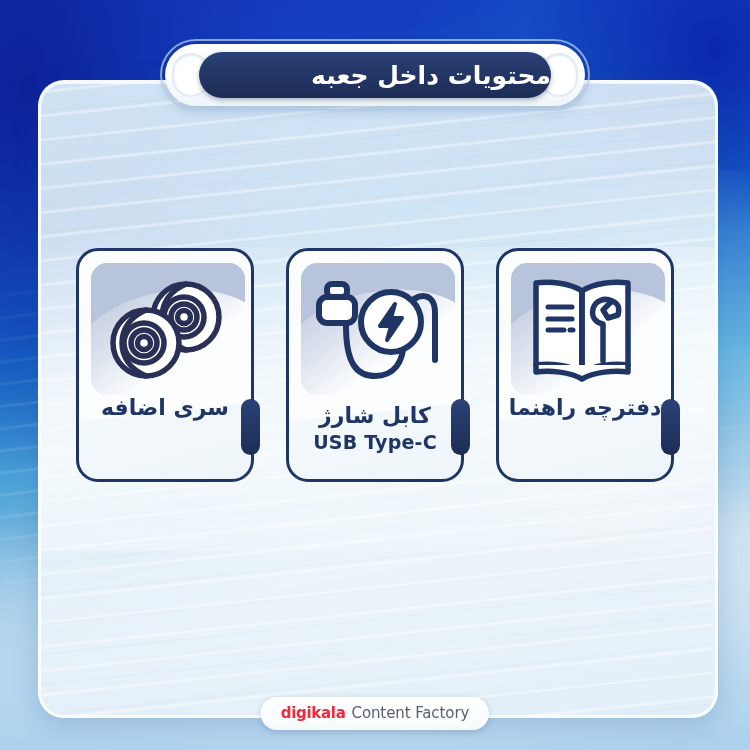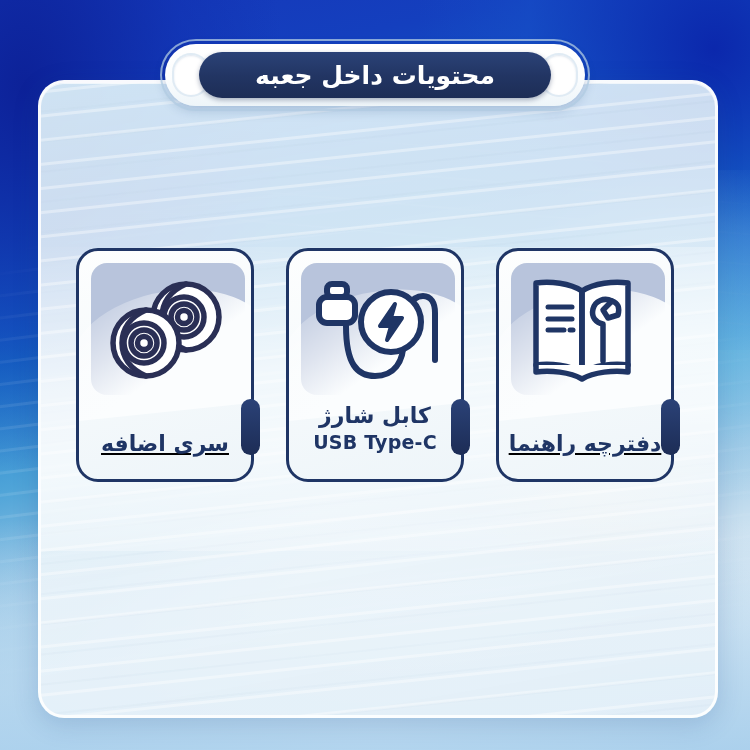--- a/index.html
+++ b/index.html
@@ -193,21 +193,20 @@
   .header-pill {
     position: relative;
     z-index: 2;
     width: 352px;
     height: 46px;
     border-radius: 23px;
     background: linear-gradient(180deg, #2b4277 0%, #223563 52%, #1d2d56 100%);
     box-shadow: 0 2px 5px rgba(16,35,75,.35);
     display: flex;
     align-items: center;
-    justify-content: center;
   }
   .header-title {
     color: #ffffff;
     font-size: 25px;
     font-weight: bold;
     letter-spacing: .2px;
     line-height: 1;
     direction: rtl;
     white-space: nowrap;
   }
@@ -290,21 +289,21 @@
   .card-tab {
     position: absolute;
     right: -9px;
     top: 148px;
     width: 19px;
     height: 56px;
     border-radius: 10px;
     background: linear-gradient(180deg, #2b4277 0%, #223563 60%, #1d2d56 100%);
     z-index: 4;
   }
-  .card-labels.single { top: 180px; text-decoration: underline; }
+  .card-labels.single { top: 144px; }
 
   
   .footer-badge {
     position: absolute;
     left: 50%;
     transform: translateX(-50%);
     bottom: 20px;
     z-index: 9;
     padding: 7px 20px 8px;
     border-radius: 16px;
@@ -440,14 +439,18 @@
         </div>
       </div>
       <div class="card-labels single">
         <div class="card-label-fa">سری اضافه</div>
       </div>
       <div class="card-tab"></div>
     </div>
 
   </div>
 
+  <div class="footer-badge">
+    <span class="brand">digikala</span>
+    <span class="brand-suffix">Content Factory</span>
+  </div>
 
 </div>
 
 </body></html>

